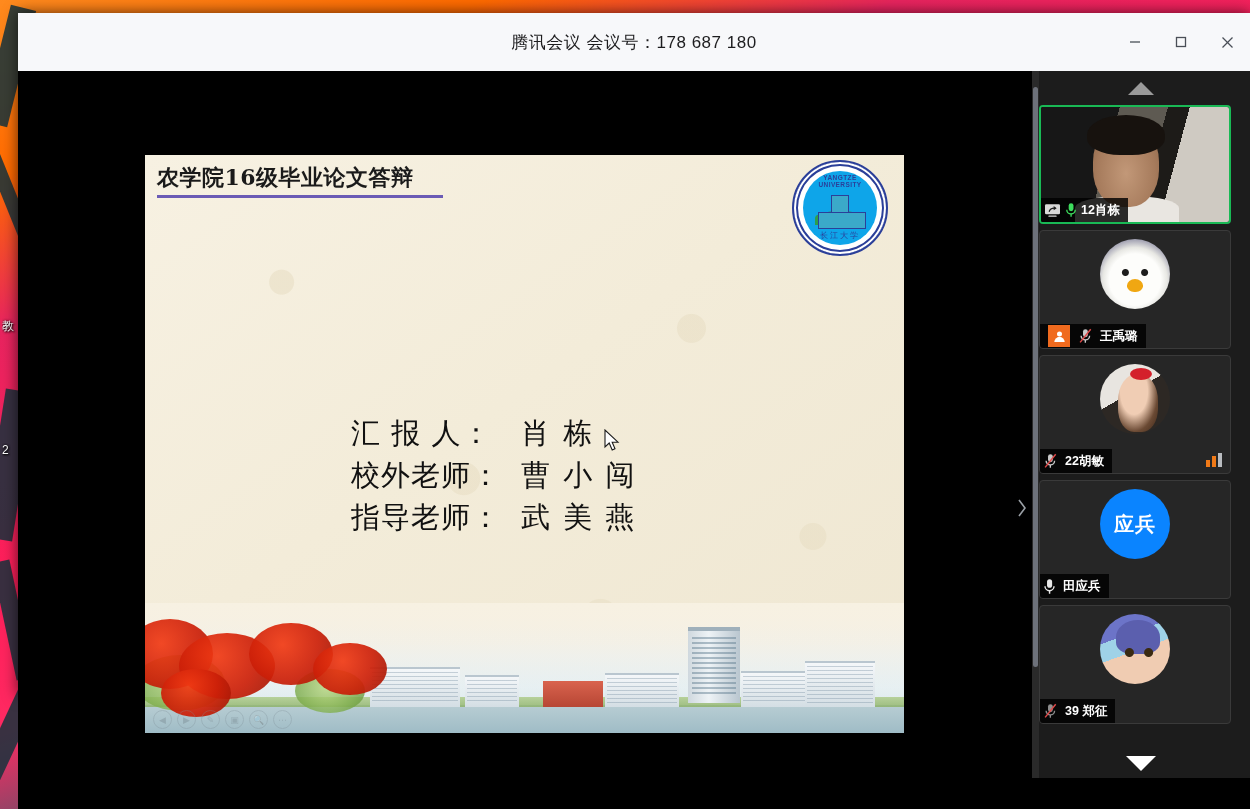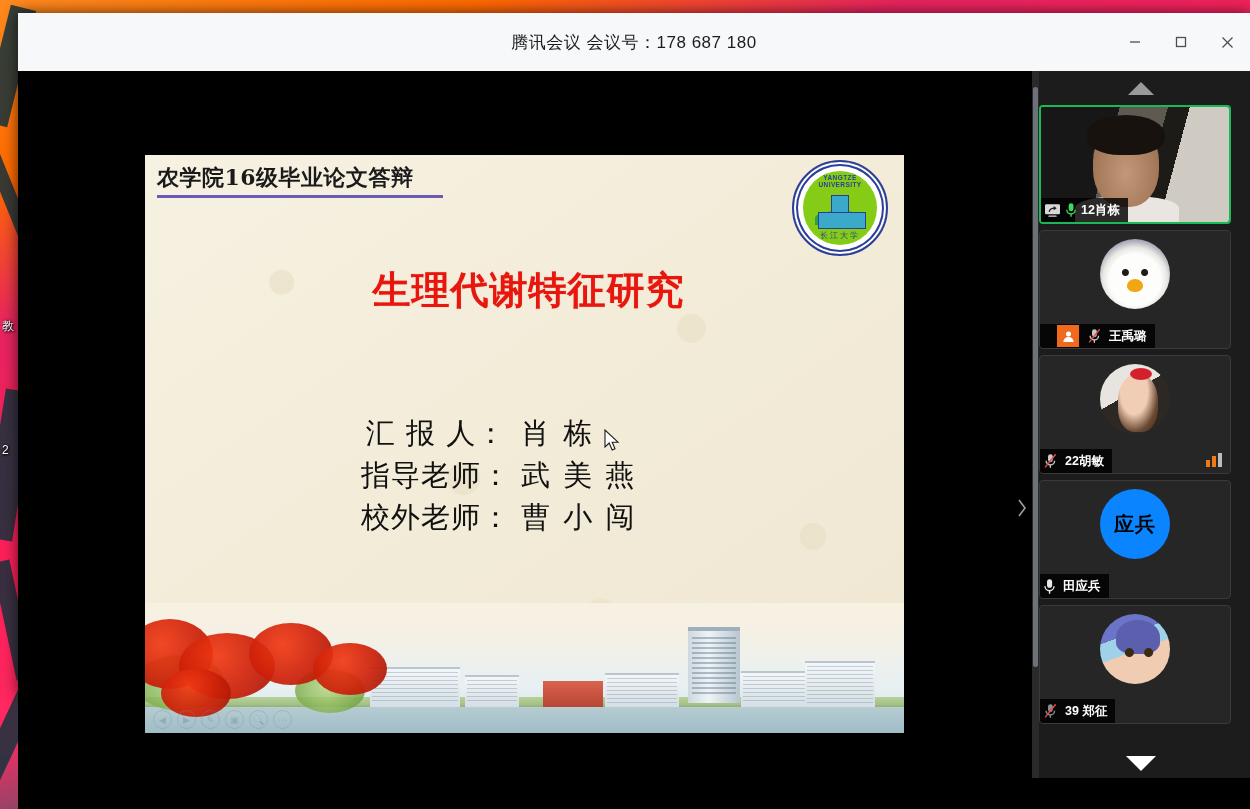--- a/index.html
+++ b/index.html
@@ -102,21 +102,21 @@
   #seal {
     position: absolute; right: 16px; top: 5px;
     width: 96px; height: 96px; border-radius: 50%;
     background: #ffffff;
     border: 2px solid #2b3f99;
     box-shadow: inset 0 0 0 2px #ffffff, inset 0 0 0 4px #2b3f99;
     overflow: hidden;
   }
   #seal-inner {
     position:absolute; inset:9px; border-radius:50%;
-    background: #84cc16;
+    background: #0ea5e9;
     overflow:hidden;
   }
   .seal-ring-text {
     position:absolute; left:0; right:0; top:3px;
     text-align:center; font-size:6.5px; letter-spacing:.4px;
     color:#2b3f99; font-family:"Liberation Sans",sans-serif; font-weight:700;
   }
   .seal-bldg {
     position:absolute; left:50%; top:24px; transform:translateX(-50%);
     width:18px; height:30px; background:#3ba9c9;
@@ -147,21 +147,21 @@
   }
 
   #slide-info {
     position: absolute; left: 206px; top: 258px;
   }
   .info-row {
     display: flex; align-items: baseline;
     font-size: 29px; color: #111; line-height: 1.44;
     white-space: nowrap;
   }
-  .info-label { width: 170px; display:inline-block; letter-spacing: 1px; text-align: center; }
+  .info-label { width: 170px; display:inline-block; letter-spacing: 1px; }
   .info-value { letter-spacing: 2px; }
   .info-value.bold { font-weight: 700; letter-spacing: 0; font-family:"DejaVu Sans",sans-serif; }
 
   
   #campus {
     position: absolute; left: 0; right: 0; bottom: 0; height: 130px;
     background:
       linear-gradient(to bottom, rgba(247,241,226,1) 0%, rgba(247,241,226,.15) 22%, rgba(240,245,248,.1) 40%, rgba(225,236,240,.35) 100%),
       linear-gradient(to top, #cfe0e4 0%, #e7f0f2 35%, #f3f0e6 70%, #f7f1e2 100%);
   }
@@ -296,21 +296,21 @@
                 radial-gradient(circle at 80% 50%, #1d1d1d 0 3px, transparent 4px); }
   .av-girl { background: linear-gradient(150deg,#e8e5e0 0 42%, #2d2824 42% 100%); }
   .av-girl::before{ content:""; position:absolute; left:18px; top:10px; width:40px; height:58px;
     background: radial-gradient(ellipse at 40% 30%, #f0cdb4 0 40%, #6b4a34 70%, #3a2517 100%);
     border-radius: 46% 46% 40% 40%; }
   .av-girl::after{ content:""; position:absolute; left:30px; top:4px; width:22px; height:12px;
     background:#d4202b; border-radius:50%; }
   .av-blue {
     background:#0a84ff;
     display:flex; align-items:center; justify-content:center;
-    color:#000000; font-size:20px; letter-spacing:1px;
+    color:#ffffff; font-size:20px; letter-spacing:1px;
     font-family:"DejaVu Sans","Liberation Sans",sans-serif;
   }
   .av-anime { background: linear-gradient(160deg,#6c74c8 0 32%, #9fd2e8 32% 52%, #f0ccb2 52% 100%); }
   .av-anime::before{ content:""; position:absolute; left:16px; top:6px; width:44px; height:34px;
     background:#5b5fae; border-radius:52% 52% 36% 36%; }
   .av-anime::after{ content:""; position:absolute; left:24px; top:34px; width:30px; height:9px;
     background: radial-gradient(circle at 18% 50%, #3a2a12 0 4px, transparent 5px),
                 radial-gradient(circle at 82% 50%, #3a2a12 0 4px, transparent 5px); }
 
   .tile-label {
@@ -395,35 +395,34 @@
         <div id="seal">
           <div id="seal-inner">
             <div class="seal-ring-text">YANGTZE  UNIVERSITY</div>
             <div class="seal-grass"></div>
             <div class="seal-bldg"></div>
             <div class="seal-cn">长江大学</div>
           </div>
         </div>
 
         <div id="slide-title">
-          <div>生理代谢特征研究</div>
         </div>
 
         <div id="slide-info">
           <div class="info-row">
             <span class="info-label">汇 报 人：</span>
             <span class="info-value">肖 栋</span>
           </div>
           <div class="info-row">
+            <span class="info-label">校外老师：</span>
+            <span class="info-value">曹 小 闯</span>
+          </div>
+          <div class="info-row">
             <span class="info-label">指导老师：</span>
             <span class="info-value">武 美 燕</span>
-          </div>
-          <div class="info-row">
-            <span class="info-label">校外老师：</span>
-            <span class="info-value">曹 小 闯</span>
           </div>
         </div>
 
         <div id="campus">
           <div id="campus-ground"></div>
           <div id="campus-lawn"></div>
           <div class="tower"></div>
           <div class="lowbldg" style="left:225px;width:90px;height:40px;"></div>
           <div class="lowbldg" style="left:320px;width:54px;height:32px;"></div>
           <div class="redbldg" style="left:398px;width:60px;height:26px;"></div>
@@ -495,21 +494,21 @@
                 <path d="M2.2 9.6 a5.3 5.3 0 0 0 10.6 0" stroke="#3ddc5d" stroke-width="1.7" fill="none"></path>
                 <line x1="7.6" y1="15" x2="7.6" y2="18.4" stroke="#3ddc5d" stroke-width="1.7"></line>
               </svg>
             </span>
             <span>12肖栋</span>
           </div>
         </div>
 
         <div class="tile">
           <div class="avatar av-duck"></div>
-          <div class="tile-label" style="padding-left:17px;">
+          <div class="tile-label" style="padding-left:8px;">
             <span class="badge-orange">
               <svg width="13" height="13" viewBox="0 0 14 14">
                 <circle cx="7" cy="4.4" r="2.7" fill="#fff"></circle>
                 <path d="M1.4 13 a5.6 5.6 0 0 1 11.2 0 Z" fill="#fff"></path>
               </svg>
             </span>
             <span class="ic" style="margin-left:4px;">
               <svg width="15" height="16" viewBox="0 0 17 20">
                 <rect x="5.4" y="1.5" width="6" height="10" rx="3" fill="#c9c9c9"></rect>
                 <path d="M3 9.6 a5.3 5.3 0 0 0 10.6 0" stroke="#c9c9c9" stroke-width="1.7" fill="none"></path>

